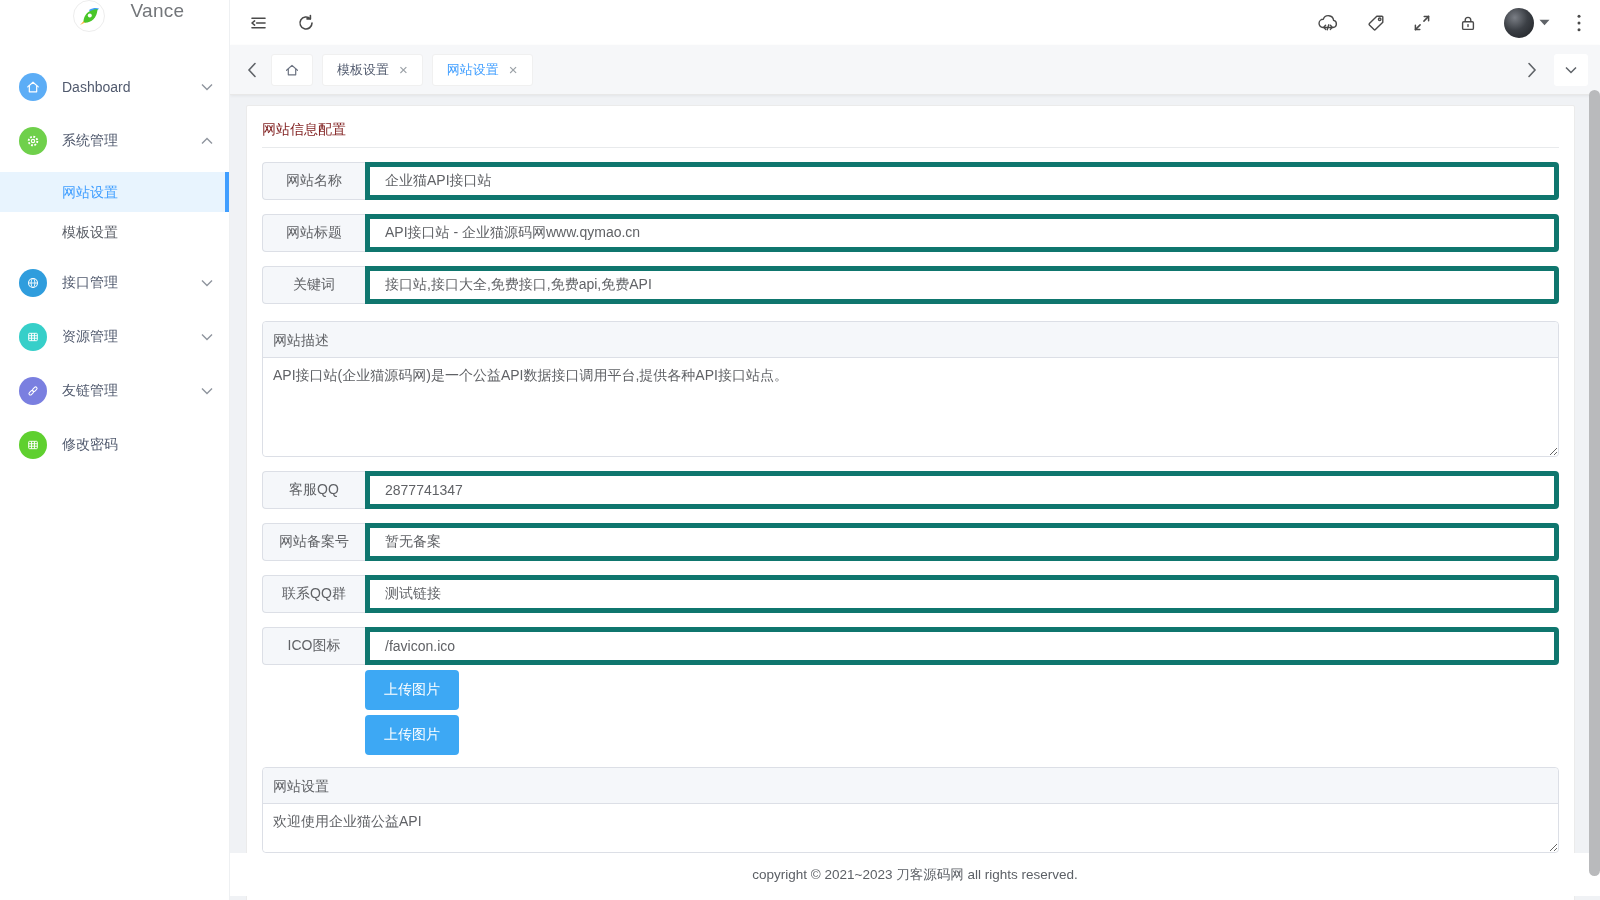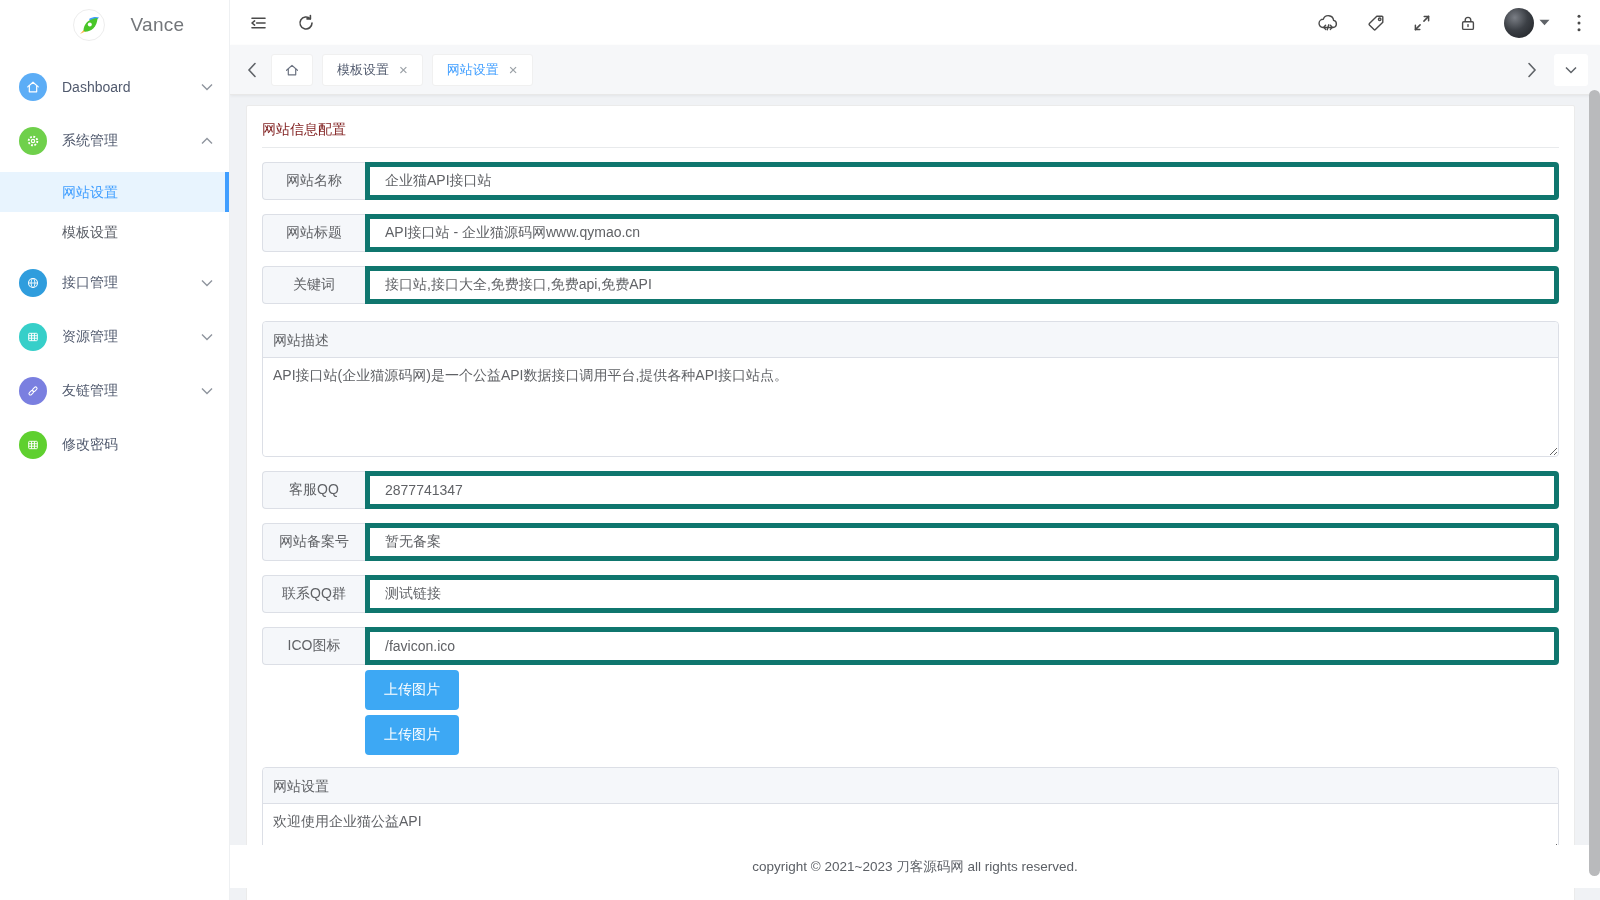--- a/index.html
+++ b/index.html
@@ -12,21 +12,21 @@
   }
   :root{
     --accent:#409eff;
     --button:#3da8f4;
     --sidebar-active-bg:#e8f4fe;
   }
 
   
   .sidebar{ position:absolute; left:0; top:0; width:230px; height:900px;
     background:#fff; border-right:1px solid #eef0f2; z-index:5;}
-  .logo-row{ height:50px; display:flex; align-items:center; justify-content:center; gap:26px;margin-left:28px;}
+  .logo-row{ height:50px; display:flex; justify-content:center; gap:26px;margin-left:28px;}
   .logo-badge{ width:32px; height:32px; border-radius:50%; background:#fff;
     border:1px solid #ededed; display:flex; align-items:center; justify-content:center;}
   .logo-text{ font-size:19px; color:#73767a; letter-spacing:.3px;}
   .menu{ padding-top:10px;}
   .menu-item{ height:54px; display:flex; align-items:center; padding:0 16px 0 19px; cursor:pointer;}
   .menu-icon{ width:28px; height:28px; border-radius:50%; margin-right:15px;
     display:flex; align-items:center; justify-content:center; flex:none;}
   .menu-label{ font-size:14px; color:#515a6e; flex:1;}
   .submenu{ margin:4px 0;}
   .submenu-item{ height:40px; line-height:40px; padding-left:62px; font-size:14px;
@@ -82,21 +82,21 @@
   .block textarea{ display:block; width:100%; border:none; padding:9px 10px;
     font-size:14px; color:#606266; outline:none; font-family:inherit; resize:vertical;
     border-radius:0 0 4px 4px;}
   .desc-ta{ height:98px;}
   .ann-ta{ height:48px; resize:none;}
 
   .upload-btn{ display:block; margin:5px 0 0 103px; height:40px; padding:0 19px;
     background:var(--button); color:#fff; border:none; border-radius:4px; font-size:14px;
     font-family:inherit; cursor:pointer;}
 
-  .footer{ position:absolute; left:0; right:0; bottom:12px; height:43px; background:#fff;
+  .footer{ position:absolute; left:0; right:0; bottom:4px; height:43px; background:#fff;
     display:flex; align-items:center; justify-content:center; font-size:13.5px;
     color:#5c6066; z-index:3;}
 
   .scroll-thumb{ position:absolute; right:0; top:90px; width:11px; height:786px;
     background:#b9babc; border-radius:6px; z-index:6; cursor:pointer;}
 </style>
 </head>
 <body>
 
 <aside class="sidebar">

